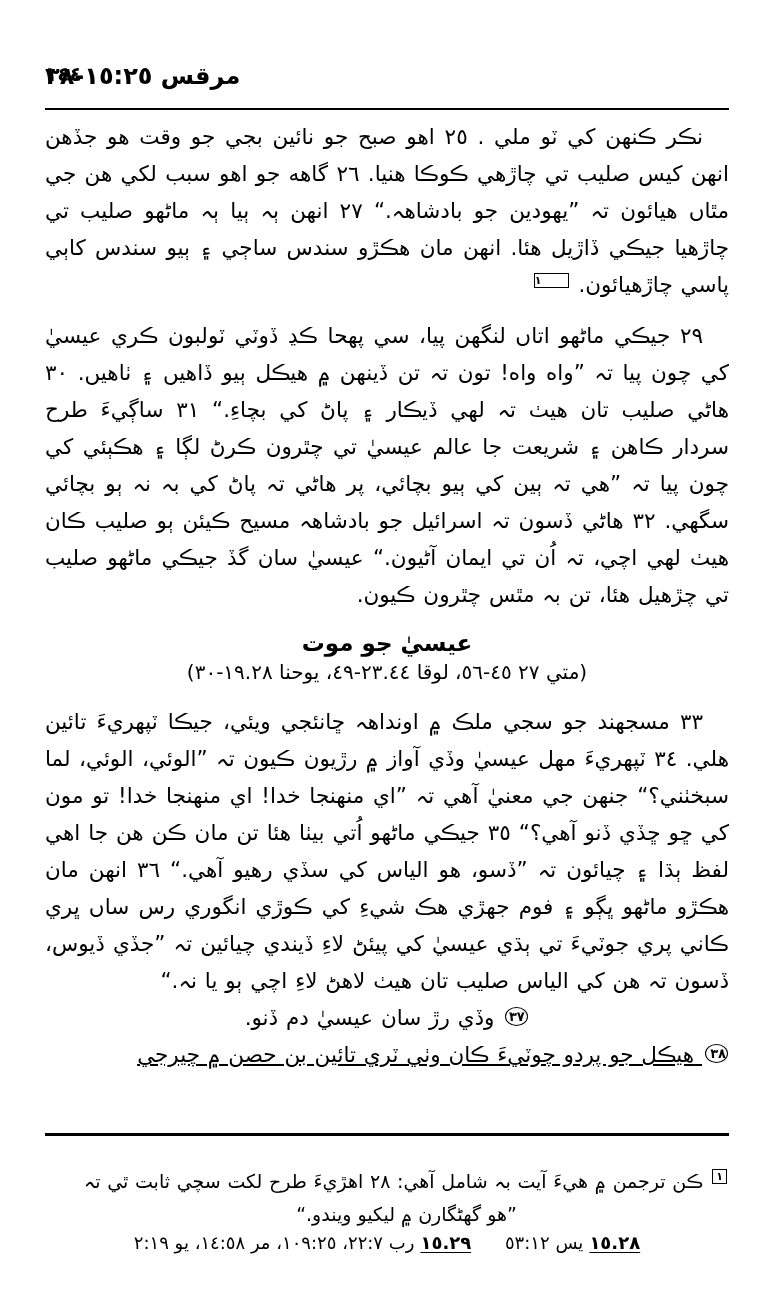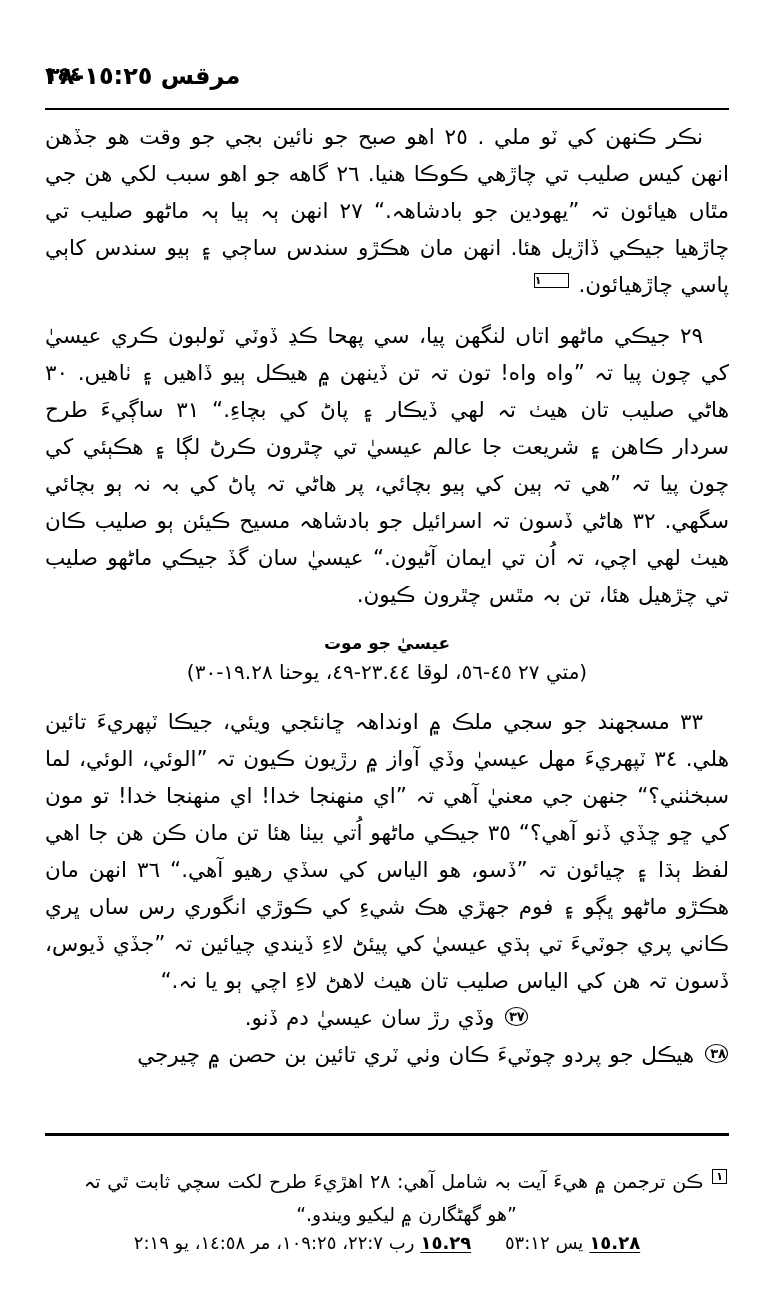--- a/index.html
+++ b/index.html
@@ -108,21 +108,21 @@
   
   .section-head {
     position: absolute;
     left: 45px;
     width: 684px;
     top: 628px;
     direction: rtl;
     text-align: center;
   }
   .section-title {
-    font-size: 17px;
+    font-size: 23px;
     font-weight: 700;
     line-height: 30px;
     letter-spacing: 0.5px;
   }
   .section-refs {
     font-size: 20px;
     line-height: 24px;
     margin-top: 2px;
     letter-spacing: 0.3px;
   }
@@ -141,20 +141,21 @@
   }
   .centered-verse {
     text-align: center;
     text-align-last: center;
     text-indent: 0;
   }
   .rightish-verse {
     text-align: right;
     text-align-last: right;
     text-indent: 0;
+    text-decoration: underline;
   }
 
   
   .rule-foot {
     position: absolute;
     top: 1133px;
     left: 45px;
     width: 684px;
     height: 2.5px;
     background: #000;

